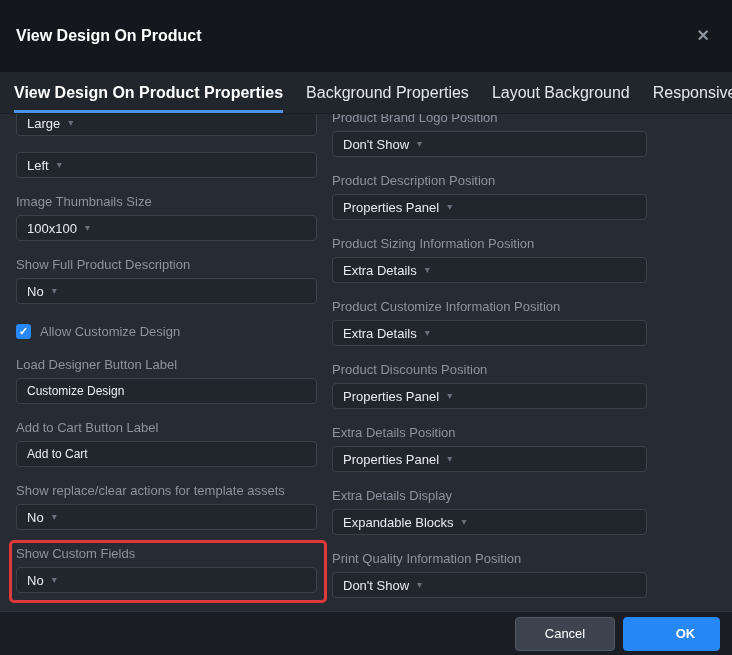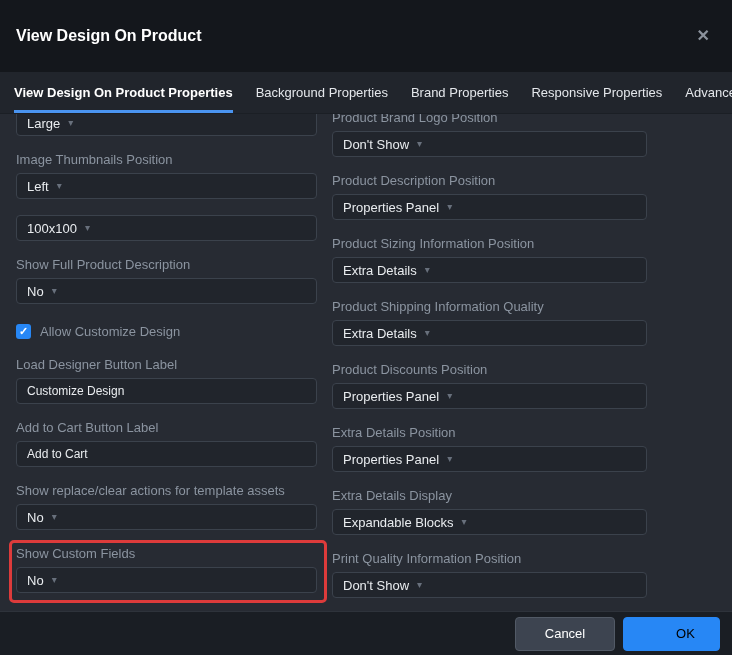--- a/index.html
+++ b/index.html
@@ -30,21 +30,21 @@
     height:42px; flex:0 0 42px;
     background:#21252c;
     display:flex; align-items:stretch;
     padding:0 14px;
     border-bottom:1px solid #1b1f25;
     box-sizing:border-box;
   }
   .tab {
     display:flex; align-items:center;
     margin-right:23px;
-    font-size:13px; color:#e4e7eb;
+    font-size:16px; color:#e4e7eb;
     cursor:pointer; white-space:nowrap;
     border-bottom:3px solid transparent;
     padding-top:3px; box-sizing:border-box;
   }
   .tab.active { color:#ffffff; font-weight:bold; border-bottom-color:#4a94f0; }
   .tab:last-child { margin-right:0; }
 
   
   .body {
     flex:1 1 auto;
@@ -117,62 +117,62 @@
     cursor:pointer; box-sizing:border-box;
   }
   .btn-cancel {
     width:100px; margin-right:8px;
     background:#3d4450; border:1px solid #525a66;
     color:#ffffff;
   }
   .btn-ok {
     width:97px;
     background:#2787f5; border:1px solid #2787f5;
-    color:#000000; font-weight:normal;padding-left:28px;
+    color:#ffffff; font-weight:bold;padding-left:28px;
   }
 </style>
 </head>
 <body>
 
 <div class="modal">
 
   <div class="header">
     <div class="title">View Design On Product</div>
     <div class="close-btn">✕</div>
   </div>
 
   <div class="tabbar">
     <div class="tab active">View Design On Product Properties</div>
     <div class="tab">Background Properties</div>
-    <div class="tab">Brand Properties</div>
+    <div class="tab">Layout Background</div>
     <div class="tab">Responsive Properties</div>
     <div class="tab">Advanced</div>
   </div>
 
   <div class="body">
     <div class="columns">
 
       <div class="col-left">
 
         <div class="row">
           <div class="select">
             <span class="value">Large</span>
             <span class="caret">▾</span>
           </div>
         </div>
 
         <div class="row">
-          <div class="field-label">Image Thumbnails Position</div>
           <div class="select">
             <span class="value">Left</span>
             <span class="caret">▾</span>
           </div>
         </div>
 
         <div class="row">
+          <div class="field-label">Image Thumbnails Size</div>
           <div class="select">
             <span class="value">100x100</span>
             <span class="caret">▾</span>
           </div>
         </div>
 
         <div class="row">
           <div class="field-label">Show Full Product Description</div>
           <div class="select">
             <span class="value">No</span>
@@ -236,21 +236,21 @@
 
         <div class="row">
           <div class="field-label">Product Sizing Information Position</div>
           <div class="select">
             <span class="value">Extra Details</span>
             <span class="caret">▾</span>
           </div>
         </div>
 
         <div class="row">
-          <div class="field-label">Product Shipping Information Quality</div>
+          <div class="field-label">Product Customize Information Position</div>
           <div class="select">
             <span class="value">Extra Details</span>
             <span class="caret">▾</span>
           </div>
         </div>
 
         <div class="row">
           <div class="field-label">Product Discounts Position</div>
           <div class="select">
             <span class="value">Properties Panel</span>

